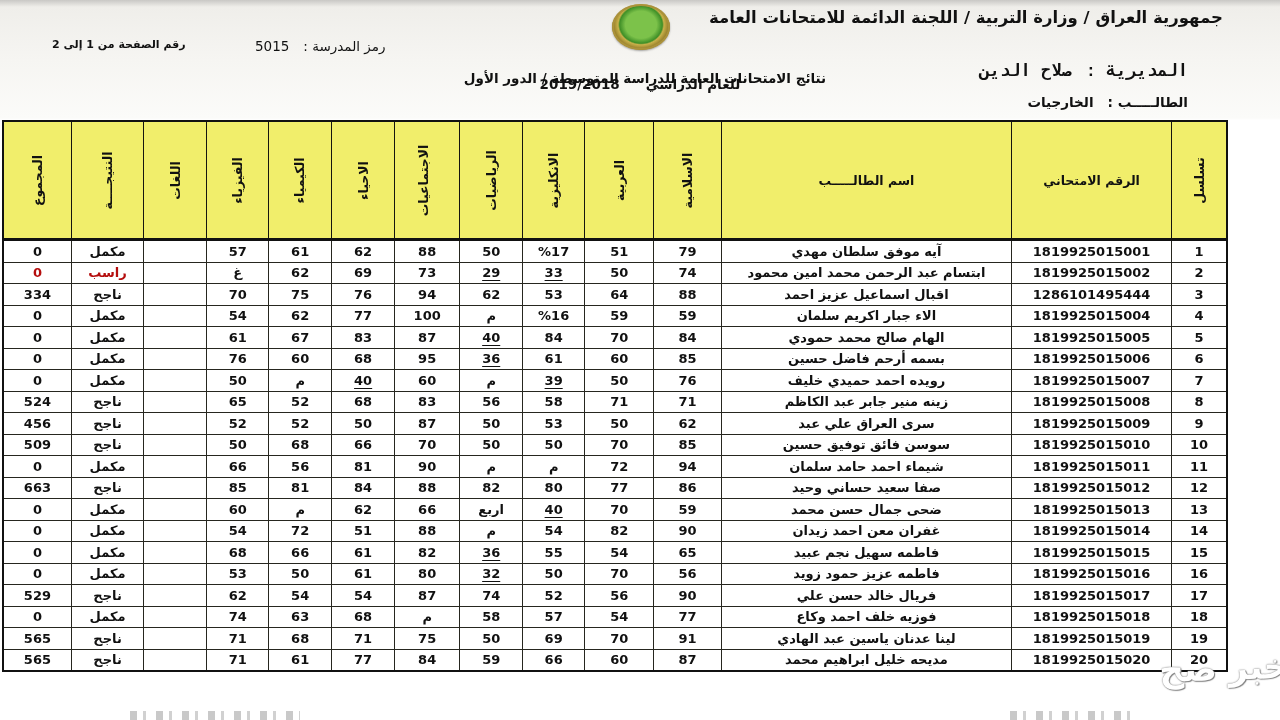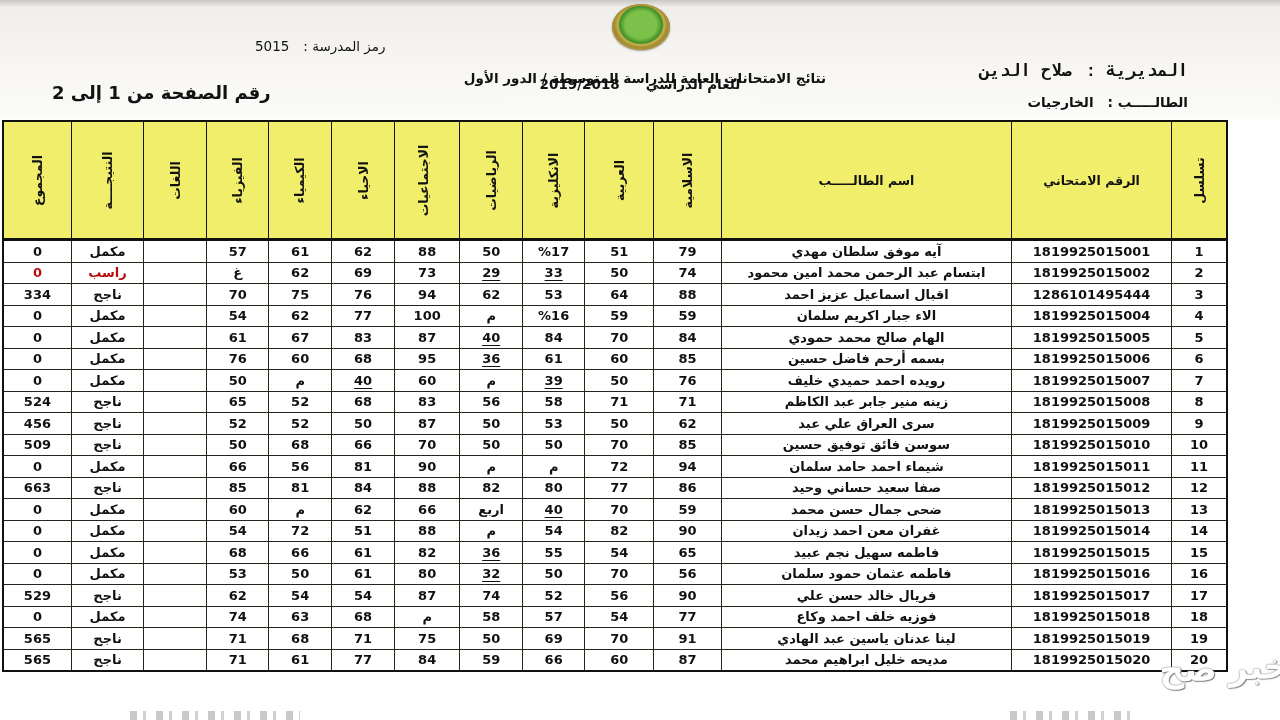--- a/index.html
+++ b/index.html
@@ -8,21 +8,21 @@
     background:linear-gradient(#c9c8c5 0,#efeeea 7px,#f6f5f2 60px,#fbfbf9 118px,#ffffff 120px);
     font-family:"DejaVu Sans","Liberation Sans",sans-serif;
     direction:rtl;color:#111;
   }
   .hdr-line1-right{position:absolute;top:8px;right:14px;width:600px;font-size:16.5px;font-weight:bold;text-align:center;}
   .hdr-line1-left{position:absolute;top:9px;left:50px;width:430px;font-size:15.5px;font-weight:bold;text-align:center;}
   .emblem{position:absolute;top:4px;left:612px;width:58px;height:46px;border-radius:50%;
     background:radial-gradient(ellipse at 50% 45%, #7cc24a 0 38%, #3f8f27 52%, #c9b04a 56%, #8a7423 70%, #d6c26a 82%, #9a8430 100%);
     box-shadow:0 1px 2px rgba(0,0,0,.35), inset 0 0 0 2px #ab923b;}
   .hdr-school-code{position:absolute;top:38px;left:255px;font-size:13.5px;font-weight:normal;}
-  .hdr-page-range{position:absolute;top:38px;left:52px;font-size:18px;font-weight:bold;margin-top:44px;}
+  .hdr-page-range{position:absolute;top:38px;left:52px;font-size:11px;font-weight:bold;}
   .hdr-exam-title{position:absolute;top:50px;left:430px;width:430px;text-align:center;font-size:13.5px;font-weight:bold;margin-top:20px;}
   .hdr-year{position:absolute;top:76px;left:490px;width:300px;text-align:center;font-size:13.5px;font-weight:bold;display:flex;justify-content:center;gap:26px;}
   .hdr-directorate{position:absolute;top:60px;right:92px;font-size:17px;font-weight:bold;font-family:Liberation Mono, monospace;}
   .hdr-school{position:absolute;top:94px;right:92px;font-size:13.5px;font-weight:bold;}
   .lblgap{display:inline-block;min-width:14px;}
 
   table.results{
     position:absolute;top:120px;right:52px;left:auto;
     border-collapse:collapse;table-layout:fixed;width:1226px;background:#fff;
     border:2.5px solid #111;
@@ -49,20 +49,21 @@
   .footer-smudge{position:absolute;height:9px;top:711px;opacity:.45;filter:blur(.6px);
     background:repeating-linear-gradient(90deg,#8a8a8a 0 7px,transparent 7px 13px,#9a9a9a 13px 16px,transparent 16px 26px);}
   .fs-left{right:980px;width:170px;}
   .fs-right{right:150px;width:120px;}
 </style>
 </head>
 <body>
 
 <div class="page">
 
+  <div class="hdr-line1-right">جمهورية العراق / وزارة التربية / اللجنة الدائمة للامتحانات العامة</div>
   <div class="emblem"></div>
 
   <div class="hdr-school-code">
     <span>رمز المدرسة :</span><span class="lblgap"></span><span>5015</span>
   </div>
   <div class="hdr-page-range">رقم الصفحة من  1 إلى  2</div>
 
   <div class="hdr-exam-title">نتائج الامتحانات العامة للدراسة المتوسطة / الدور الأول</div>
   <div class="hdr-year">
     <span>للعام الدراسي</span>
@@ -348,21 +349,21 @@
           <td class="c-biology num">61</td>
           <td class="c-chemistry num">66</td>
           <td class="c-physics num">68</td>
           <td class="c-languages num"></td>
           <td class="c-result">مكمل</td>
           <td class="c-total num">0</td>
         </tr>
         <tr>
           <td class="c-serial num">16</td>
           <td class="c-exam-number num">1819925015016</td>
-          <td class="c-name">فاطمه عثمان حمود سلمان</td>
+          <td class="c-name">فاطمه عزيز حمود زويد</td>
           <td class="c-islamic num">56</td>
           <td class="c-arabic num">70</td>
           <td class="c-english num">50</td>
           <td class="c-math num u">32</td>
           <td class="c-social num">80</td>
           <td class="c-biology num">61</td>
           <td class="c-chemistry num">50</td>
           <td class="c-physics num">53</td>
           <td class="c-languages num"></td>
           <td class="c-result">مكمل</td>

